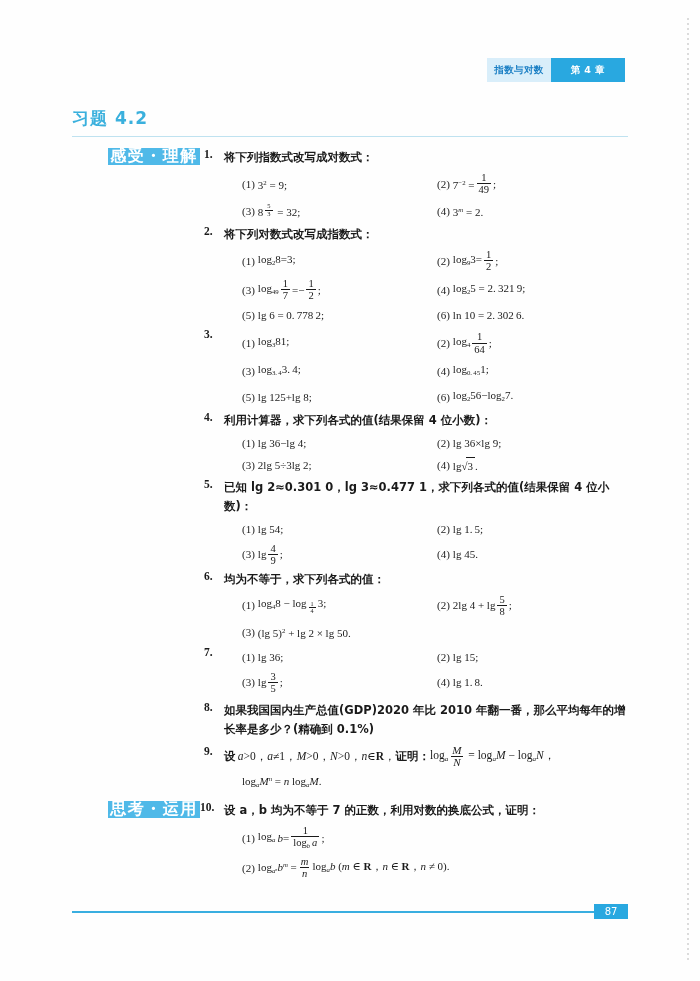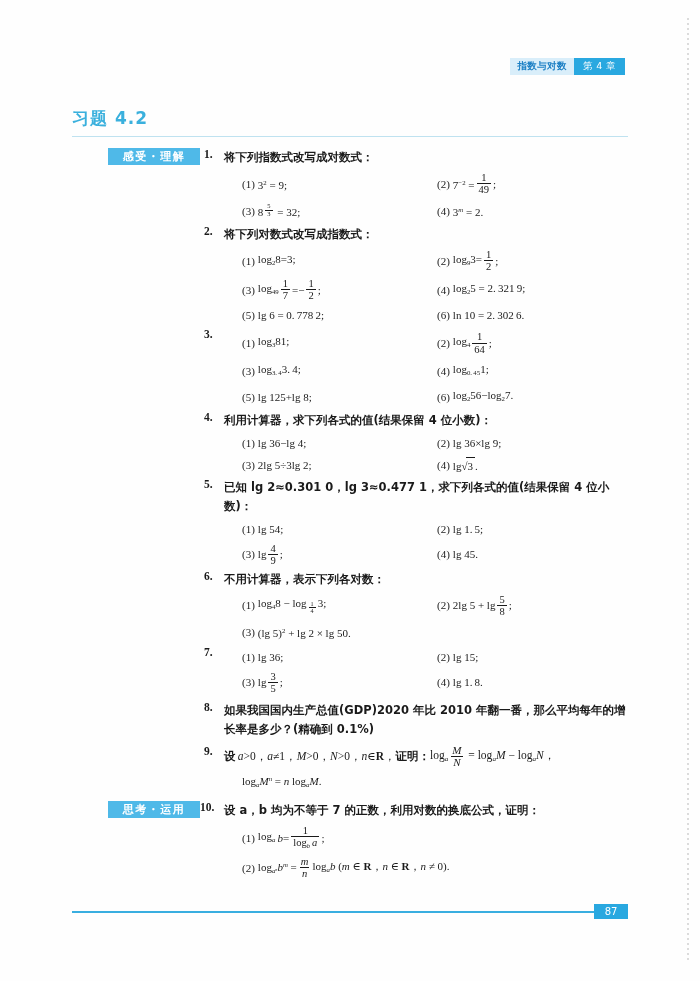--- a/index.html
+++ b/index.html
@@ -31,40 +31,40 @@
       #c9c9c9 0px, #c9c9c9 2px, transparent 2px, transparent 5px);
     opacity: .65;
   }
   
   .running-head {
     position: absolute;
     top: 58px;
     right: 75px;
     display: flex;
     align-items: stretch;
-    height: 17px;
+    height: 24px;
     font-family: "DejaVu Sans", "Liberation Sans", sans-serif;
     font-size: 9.5px;
     letter-spacing: .4px;
   }
   .rh-topic {
     background: #d9eefa;
     color: #1b7fc4;
     padding: 0 7px;
     display: flex;
     align-items: center;
     font-weight: bold;
   }
   .rh-chapter {
     background: #29a8e0;
     color: #ffffff;
-    padding: 0 9px;
-    display: flex;
-    align-items: center;
-    font-weight: normal;
+    padding: 0 20px;
+    display: flex;
+    align-items: center;
+    font-weight: bold;
   }
   
   .exercise-title {
     position: absolute;
     top: 107px;
     left: 72px;
     font-family: "DejaVu Sans", "Liberation Sans", sans-serif;
     font-size: 17px;
     font-weight: bold;
     color: #3ab0dd;
@@ -89,21 +89,21 @@
     position: relative;
   }
   .sec-label {
     position: absolute;
     left: 36px;
     width: 92px;
     height: 17px;
     background: #4fb9e8;
     color: #ffffff;
     font-family: "DejaVu Sans", "Liberation Sans", sans-serif;
-    font-size: 11px;
+    font-size: 16px;
     font-weight: bold;
     letter-spacing: 1.5px;
     display: flex;
     align-items: center;
     justify-content: center;
   }
   .problems {
     margin-left: 152px;
     width: 408px;
   }
@@ -310,27 +310,27 @@
             <div class="item tall">(3)<span class="sp"></span><span class="mr">lg</span><span class="frac">
                   <span class="num">4</span>
                   <span class="den">9</span>
                 </span><span class="mr">;</span></div>
             <div class="item tall">(4)<span class="sp"></span><span class="mr">lg 45.</span></div>
           </div>
         </div>
 
         <div class="prob">
           <span class="prob-num">6.</span>
-          <div class="prob-stem"><span class="cjk">不用计算器，表示下列各对数：</span></div>
+          <div class="prob-stem"><span class="cjk">均为不等于，求下列各式的值：</span></div>
           <div class="items">
             <div class="item tall">(1)<span class="sp"></span><span class="mr">log<sub>4</sub>8 − log<sub><span class="frac" style="font-size:.9em">
                       <span class="num">1</span>
                       <span class="den">4</span>
                     </span></sub>3;</span></div>
-            <div class="item tall">(2)<span class="sp"></span><span class="mr">2lg 5 + lg</span><span class="frac">
+            <div class="item tall">(2)<span class="sp"></span><span class="mr">2lg 4 + lg</span><span class="frac">
                   <span class="num">5</span>
                   <span class="den">8</span>
                 </span><span class="mr">;</span></div>
             <div class="item item-full">(3)<span class="sp"></span><span class="mr">(lg 5)<sup>2</sup> + lg 2 × lg 50.</span></div>
           </div>
         </div>
 
         <div class="prob">
           <span class="prob-num">7.</span>
           <div class="items">

